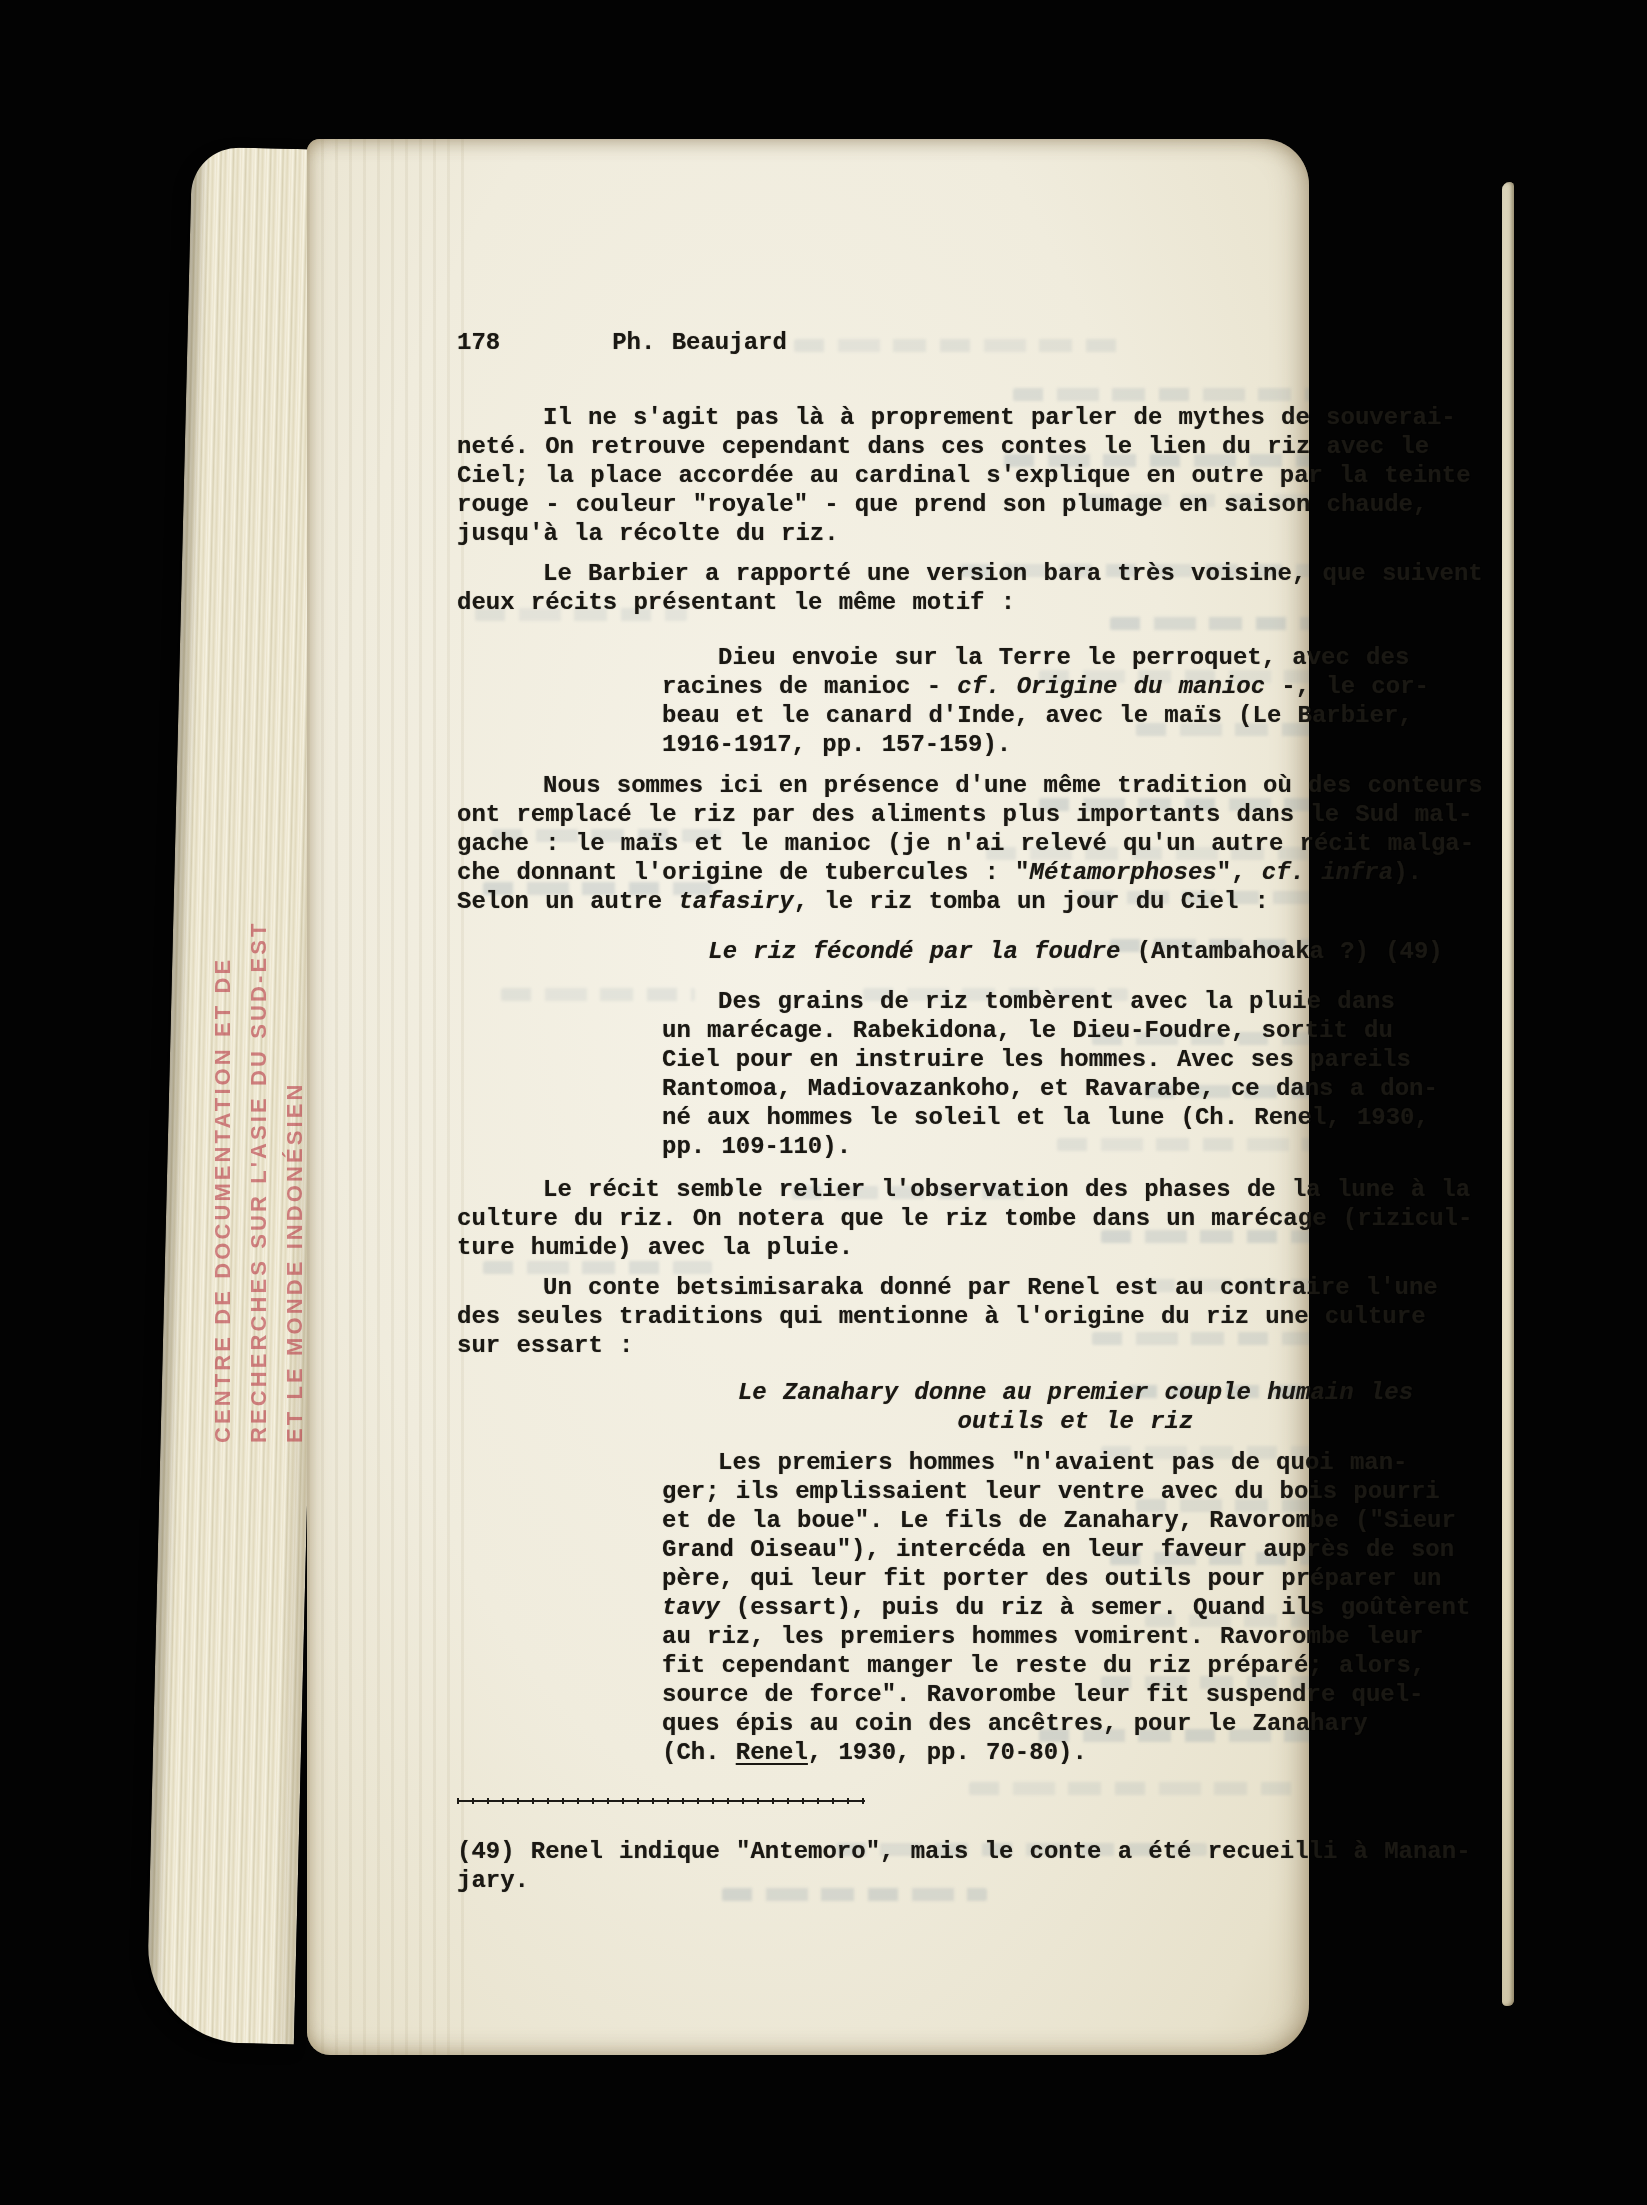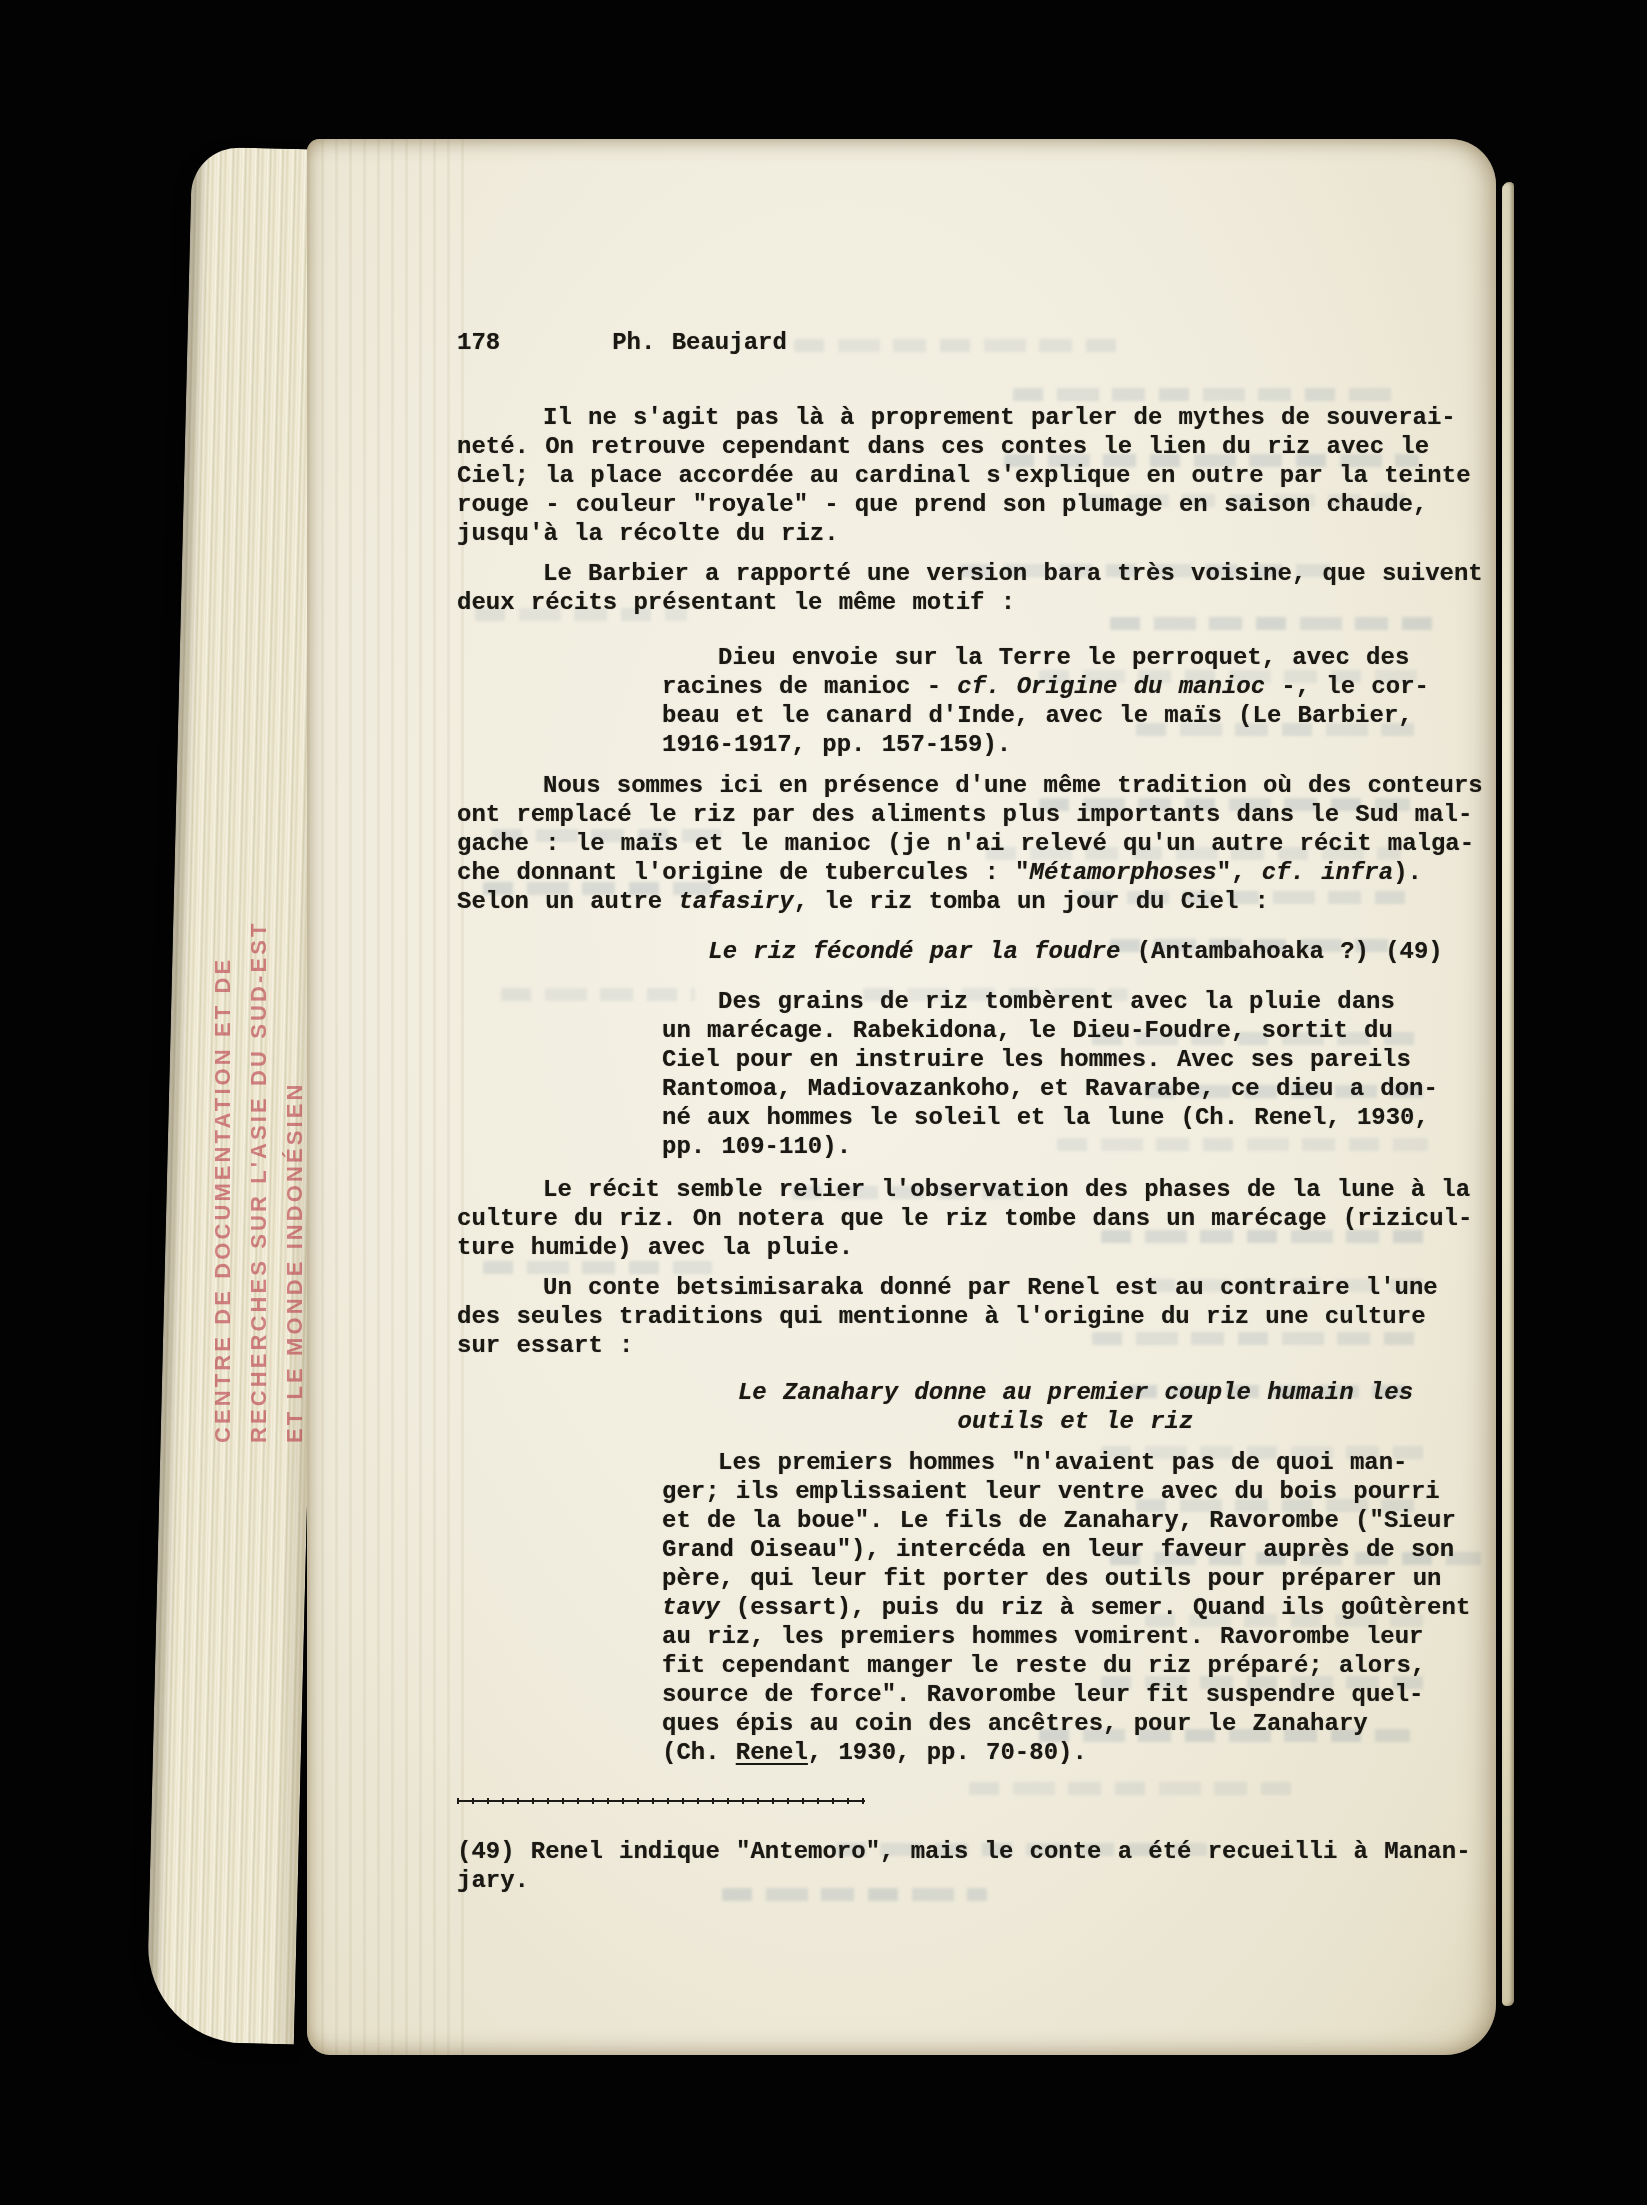--- a/index.html
+++ b/index.html
@@ -10,21 +10,21 @@
   
   .page-stack{position:absolute;left:169px;top:148px;width:148px;height:1895px;
     background:
       linear-gradient(90deg, rgba(70,60,35,.38) 0px, rgba(0,0,0,0) 17.6px, rgba(0,0,0,0) 124px, rgba(120,105,70,.28) 100%),
       repeating-linear-gradient(90deg,#ece5cd 0px,#f7f3e3 1.8px,#d9d1b4 4.4px,#f0ebd7 6.2px,#e2dabe 8.8px,#f3eedd 11.5px,#ece5cd 12.4px);
     border-radius:48px 0 0 97px;
     transform:rotate(1.4deg);
     box-shadow:-3.5px 5.3px 12.4px rgba(0,0,0,.6);}
 
   
-  .page{position:absolute;left:307px;top:139px;width:1189px;height:1916px;
+  .page{position:absolute;left:307px;top:139px;width:1002px;height:1916px;
     background:radial-gradient(ellipse at 45% 40%, #f5f2e7 0%, #f0ecdd 55%, #e7e1cb 90%, #ded6bc 100%);
     border-radius:12.4px 46px 51px 23px;
     box-shadow:
       inset 12.4px 0 19.4px -10.6px rgba(140,120,80,.55),
       inset -19.4px 0 28px -12.4px rgba(130,110,75,.5),
       inset 0 14px 19.4px -12.4px rgba(130,110,75,.45),
       inset 0 -16px 23px -14px rgba(130,110,75,.4);}
   .page::before{content:"";position:absolute;left:0;top:0;bottom:0;width:168px;border-radius:12.4px 0 0 23px;
     background:repeating-linear-gradient(90deg, rgba(150,135,95,.10) 0 2.6px, rgba(0,0,0,0) 2.6px 14px);}
 
@@ -154,21 +154,21 @@
             <div class="line"><span class="n">che donnant l'origine de tubercules : "</span><span class="i">Métamorphoses</span><span class="n">", </span><span class="i">cf. infra</span><span class="n">).</span></div>
             <div class="line"><span class="n">Selon un autre </span><span class="i">tafasiry</span><span class="n">, le riz tomba un jour du Ciel :</span></div>
           </div>
           <div class="blk heading">
             <div class="line"><span class="i">Le riz fécondé par la foudre</span><span class="n"> (Antambahoaka ?) (49)</span></div>
           </div>
           <div class="blk quote">
             <div class="line ind"><span class="n">Des grains de riz tombèrent avec la pluie dans</span></div>
             <div class="line"><span class="n">un marécage. Rabekidona, le Dieu-Foudre, sortit du</span></div>
             <div class="line"><span class="n">Ciel pour en instruire les hommes. Avec ses pareils</span></div>
-            <div class="line"><span class="n">Rantomoa, Madiovazankoho, et Ravarabe, ce dieu a don-</span></div>
+            <div class="line"><span class="n">Rantomoa, Madiovazankoho, et Ravarabe, ce dans a don-</span></div>
             <div class="line"><span class="n">né aux hommes le soleil et la lune (Ch. Renel, 1930,</span></div>
             <div class="line"><span class="n">pp. 109-110).</span></div>
           </div>
           <div class="blk para">
             <div class="line ind"><span class="n">Le récit semble relier l'observation des phases de la lune à la</span></div>
             <div class="line"><span class="n">culture du riz. On notera que le riz tombe dans un marécage (rizicul-</span></div>
             <div class="line"><span class="n">ture humide) avec la pluie.</span></div>
           </div>
           <div class="blk para">
             <div class="line ind"><span class="n">Un conte betsimisaraka donné par Renel est au contraire l'une</span></div>

